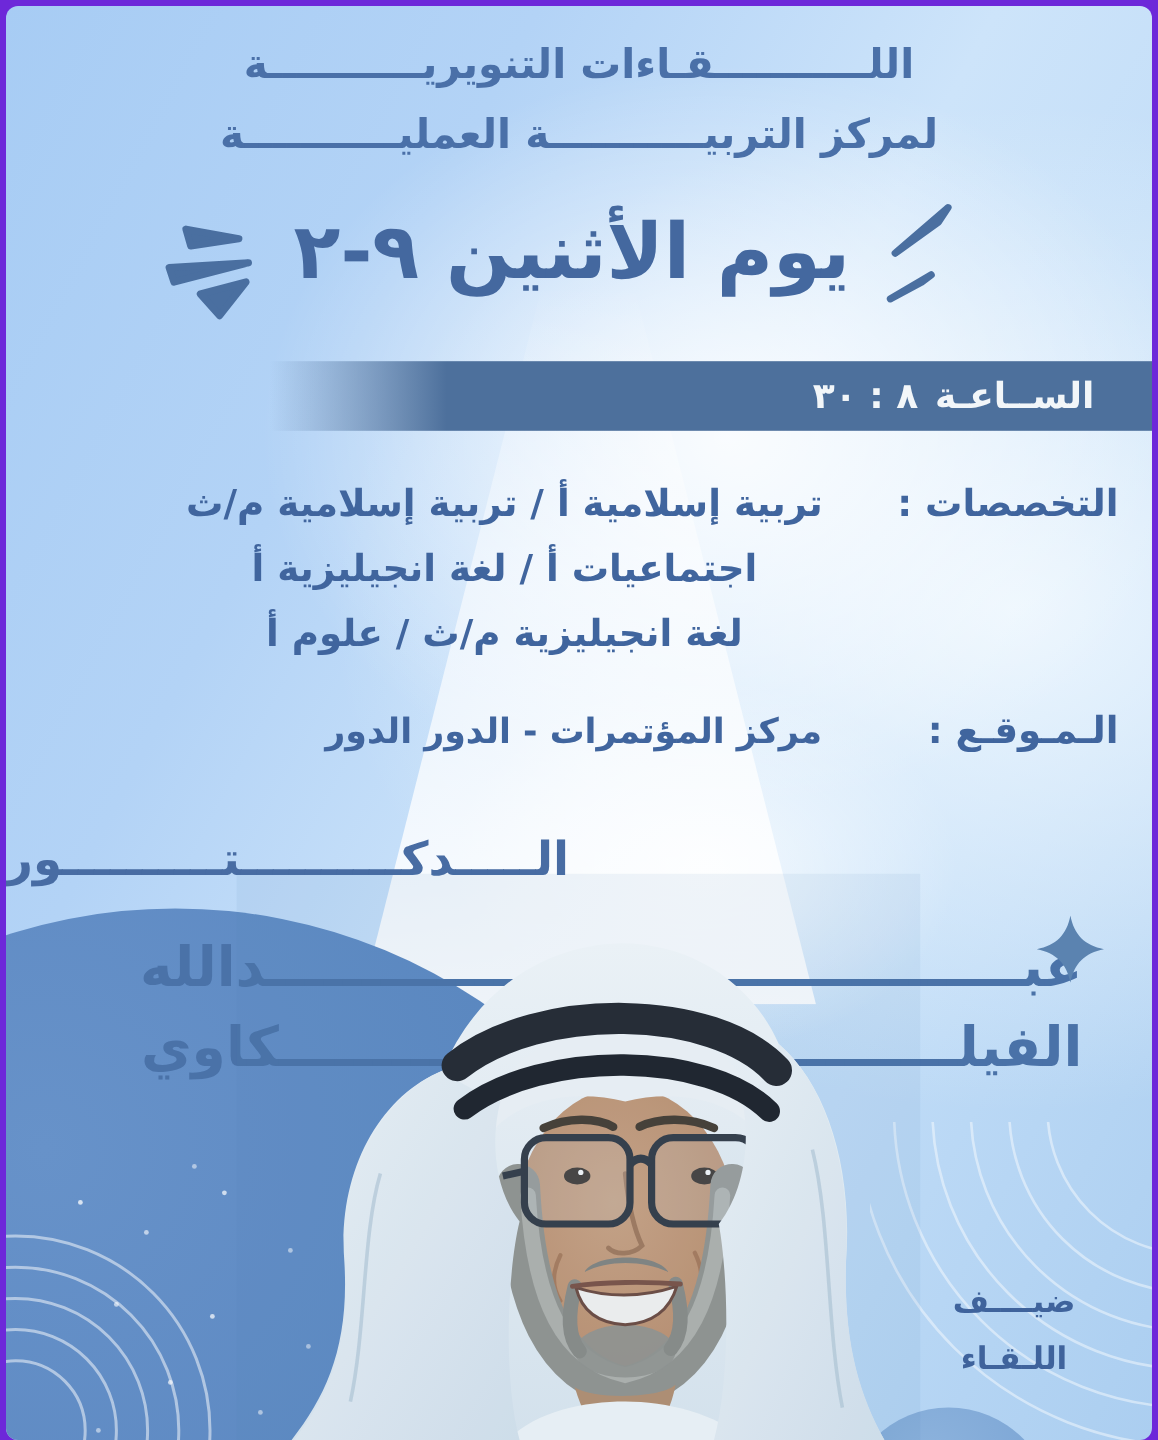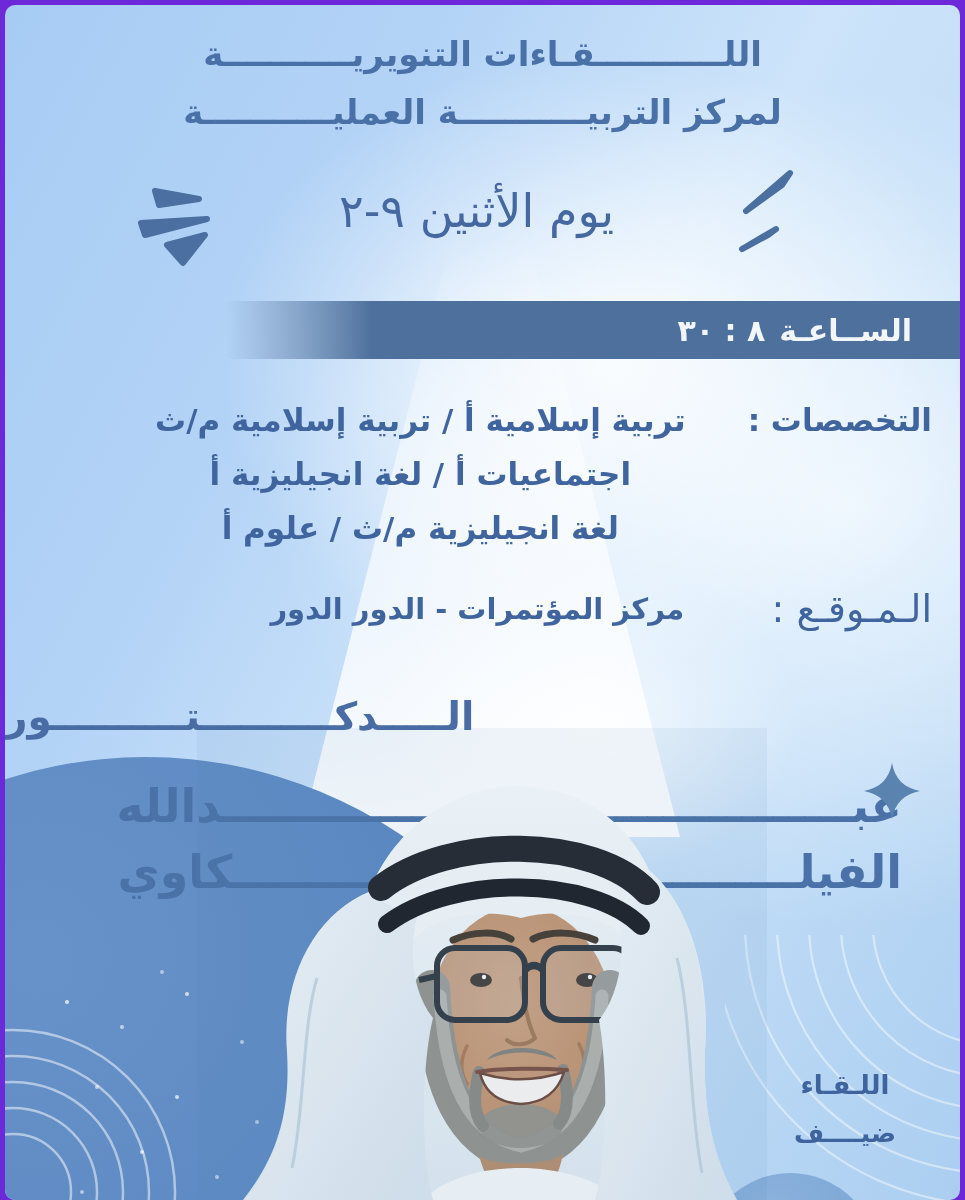--- a/index.html
+++ b/index.html
@@ -53,32 +53,32 @@
     display:flex;align-items:center;
     padding-left:0;box-sizing:border-box;
   }
   .banner-text{color:#f2f6f9;font-weight:bold;font-size:30px;white-space:nowrap;transform:translateX(-48px);}
   .banner-time{margin-right:14px;letter-spacing:2px;}
   
   .title-block{position:absolute;top:20px;left:0;right:0;text-align:center;z-index:5;color:#4a70a8;}
   .title-line{font-size:34px;font-weight:bold;line-height:58px;white-space:nowrap;}
   .date-line{
     position:absolute;top:158px;left:0;right:12px;z-index:5;text-align:center;
-    color:#44689f;font-size:46px;font-weight:normal;line-height:96px;white-space:nowrap;
+    color:#44689f;font-size:64px;font-weight:bold;line-height:96px;white-space:nowrap;
   }
   .decor{position:absolute;z-index:5;}
   .decor-left{left:128px;top:172px;}
   .decor-right{right:158px;top:158px;}
   
   .specs{position:absolute;top:388px;right:28px;left:28px;z-index:5;display:flex;align-items:flex-start;color:#40659e;}
   .specs-label{font-size:31px;font-weight:bold;line-height:54px;white-space:nowrap;}
   .specs-lines{flex:1;margin-left:60px;text-align:center;font-size:31px;font-weight:bold;line-height:54px;}
   
   .loc{position:absolute;top:578px;right:28px;left:28px;z-index:5;display:flex;align-items:flex-start;color:#40659e;}
-  .loc-label{font-size:38px;font-weight:normal;line-height:52px;white-space:nowrap;letter-spacing:1px;}
+  .loc-label{font-size:31px;font-weight:bold;line-height:52px;white-space:nowrap;letter-spacing:1px;}
   .loc-value{flex:1;margin-left:150px;text-align:center;font-size:29px;font-weight:bold;line-height:52px;white-space:nowrap;}
   
   .doctor-line{position:absolute;top:682px;left:0;right:0;text-align:left;z-index:5;
     color:#486ca3;font-size:39px;font-weight:bold;line-height:60px;white-space:nowrap;}
   .name-block{position:absolute;top:768px;right:58px;left:36px;z-index:6;overflow:hidden;
     color:#4a72a8;text-align:right;}
   .name-line{font-size:46px;font-weight:bold;line-height:66px;white-space:nowrap;}
   
   .guest{position:absolute;top:1056px;right:50px;width:130px;z-index:8;text-align:center;
     color:#3f639c;font-size:26px;font-weight:bold;line-height:48px;}
@@ -229,18 +229,18 @@
         <path d="M120 250 C105 300 108 380 95 440 M480 230 C495 290 492 380 505 445" fill="none" stroke="rgba(175,196,212,0.6)" stroke-width="3"></path>
       </g>
       <g>
         <path d="M184 160 C252 106 398 108 450 164" fill="none" stroke="#23262d" stroke-width="26" stroke-linecap="round"></path>
         <path d="M190 196 C256 146 394 148 444 198" fill="none" stroke="#1d2026" stroke-width="18" stroke-linecap="round"></path>
       </g>
       <rect x="0" y="0" width="570" height="472" fill="#4d7fb5" opacity="0.08"></rect>
     </svg>
 
     <div class="guest">
+      <div>ضيــــف</div>
       <div>اللـقـاء</div>
-      <div>ضيــــف</div>
     </div>
 
   </div>
 </div>
 
 </body></html>

